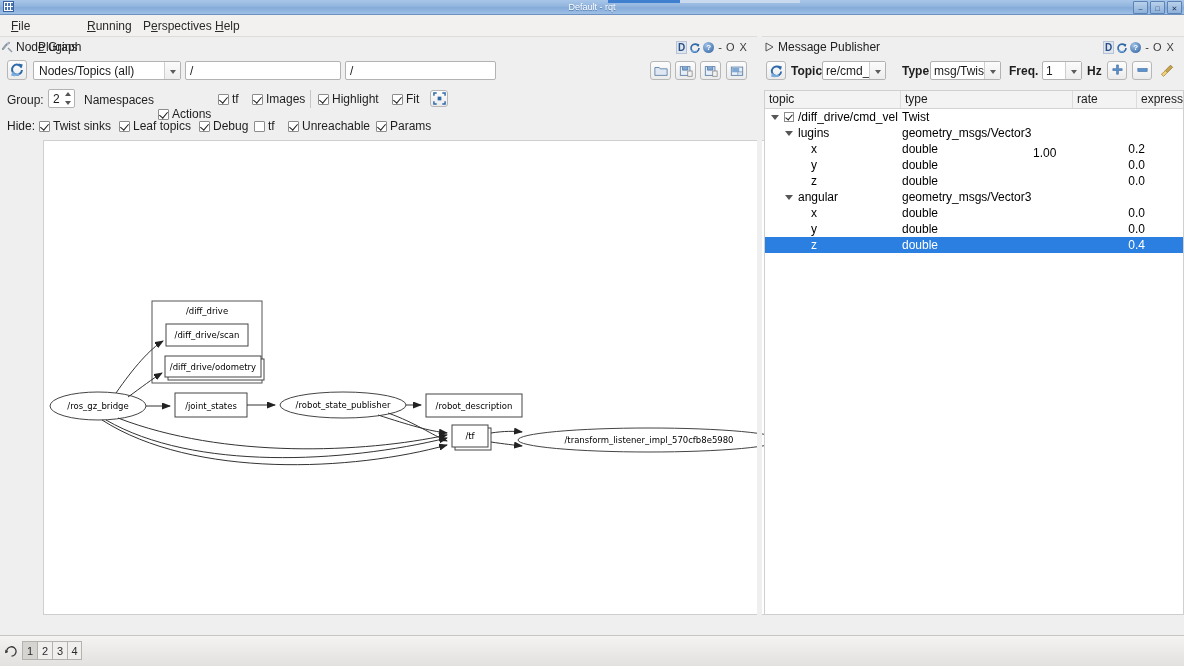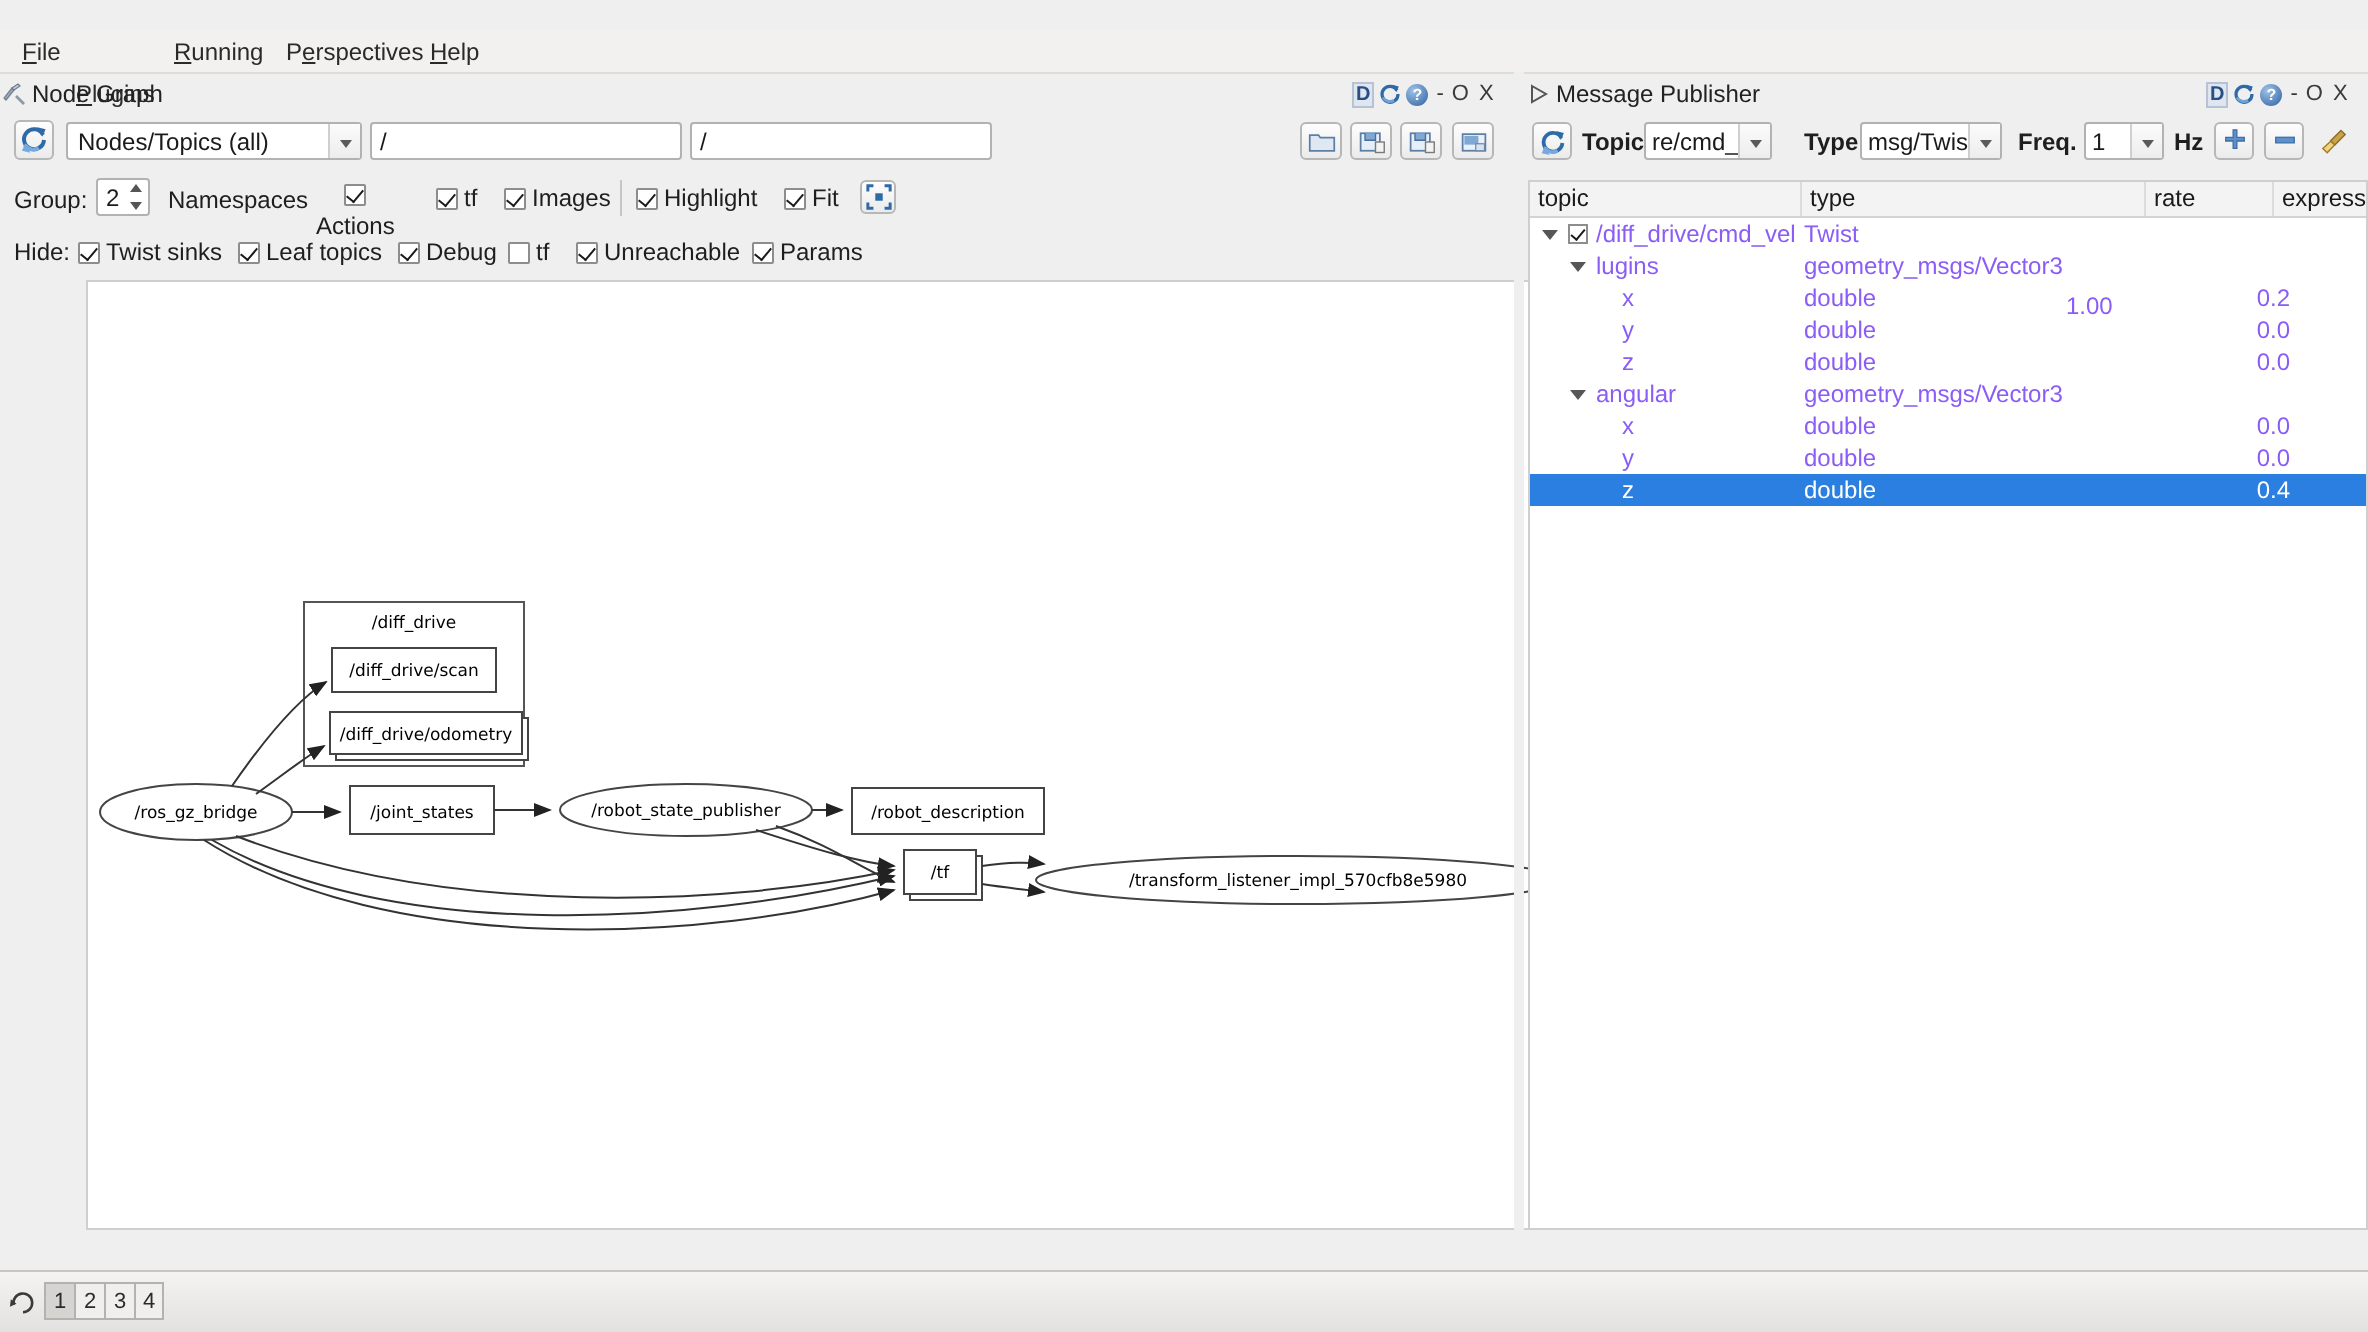--- a/index.html
+++ b/index.html
@@ -114,21 +114,21 @@
     position:absolute;background:#fff;border:1px solid #cfcfcf;box-sizing:border-box;margin-left:37px;
   }
 
   
   .tree{
     position:absolute;background:#fff;border:1px solid #cfcfcf;box-sizing:border-box;overflow:hidden;
   }
   .thead{position:relative;height:17px;background:#f3f3f3;border-bottom:1px solid #d3d3d3;}
   .thead .th{position:absolute;top:0;height:17px;line-height:17px;font-size:12px;color:#1a1a1a;padding-left:4px;
     border-right:1px solid #dcdcdc;box-sizing:border-box;}
-  .trow{position:relative;height:16px;font-size:12px;color:#8b5cf6;}
+  .trow{position:relative;height:16px;font-size:12px;color:#000000;}
   .trow.sel{background:#2a7fe0;color:#fff;}
   .trow .c{position:absolute;top:0;height:16px;line-height:16px;white-space:nowrap;}
   .twist{position:absolute;width:0;height:0;border-left:4px solid transparent;border-right:4px solid transparent;border-top:5px solid #565656;top:6px;}
   .tchk{position:absolute;top:3px;width:10px;height:10px;border:1px solid #8d8d8d;background:#fff;box-sizing:border-box;}
   .tchk:after{content:"";position:absolute;left:2px;top:0px;width:3px;height:6px;border:solid #1a1a1a;border-width:0 1.5px 1.5px 0;transform:rotate(40deg);}
 
   
   .taskbar{
     position:absolute;left:0;bottom:0;width:1184px;height:30px;
     background:linear-gradient(to bottom,#f4f3f2,#e3e1df);border-top:1px solid #c8c6c3;
@@ -142,20 +142,44 @@
   .tb-pager div.act{background:#d6d4d1;}
 
   
   .gtxt{font-family:"DejaVu Sans",sans-serif;font-size:8.5px;fill:#000;}
 </style>
 </head>
 <body>
 
 <div class="app">
 
+  <div class="titlebar">
+    <div class="tb-tabhint"></div>
+    <div class="tb-tabhint2"></div>
+    <div class="tb-icon">
+      <i style="left:1px;top:1px;width:2px;height:3px;"></i>
+      <i style="left:4px;top:1px;width:2px;height:3px;"></i>
+      <i style="left:7px;top:1px;width:2px;height:3px;"></i>
+      <i style="left:1px;top:5px;width:2px;height:3px;"></i>
+      <i style="left:4px;top:5px;width:2px;height:3px;"></i>
+      <i style="left:7px;top:5px;width:2px;height:3px;"></i>
+    </div>
+    <div class="tb-title">Default - rqt</div>
+    <div class="tb-btns">
+      <div class="tb-btn">
+          <span>–</span>
+        </div>
+      <div class="tb-btn">
+          <span>□</span>
+        </div>
+      <div class="tb-btn">
+          <span>✕</span>
+        </div>
+    </div>
+  </div>
 
   <div class="menubar">
     <div class="mi" style="left:6px;"><u>F</u>ile</div>
     <div class="mi" style="left:33px;margin-top:21px;"><u>P</u>lugins</div>
     <div class="mi" style="left:82px;"><u>R</u>unning</div>
     <div class="mi" style="left:138px;">P<u>e</u>rspectives</div>
     <div class="mi" style="left:210px;"><u>H</u>elp</div>
   </div>
 
   <div class="dock-title" style="left:0;top:38px;width:757px;">
@@ -231,21 +255,21 @@
 
   <div class="lbl" style="left:7px;top:93px;">Group:</div>
   <div class="spin" style="left:48px;top:89px;width:27px;height:19px;">
     <div class="sv">2</div>
     <div class="sbtns">
         <i class="up"></i>
         <i class="dn"></i>
       </div>
   </div>
   <div class="lbl" style="left:84px;top:93px;">Namespaces</div>
-  <div class="chk" style="left:158px;top:92px;flex-direction:column;">
+  <div class="chk" style="left:158px;top:107px;">
     <span class="cbox on"></span>
     <span>Actions</span>
   </div>
   <div class="chk" style="left:218px;top:92px;">
     <span class="cbox on"></span>
     <span>tf</span>
   </div>
   <div class="chk" style="left:252px;top:92px;">
     <span class="cbox on"></span>
     <span>Images</span>

